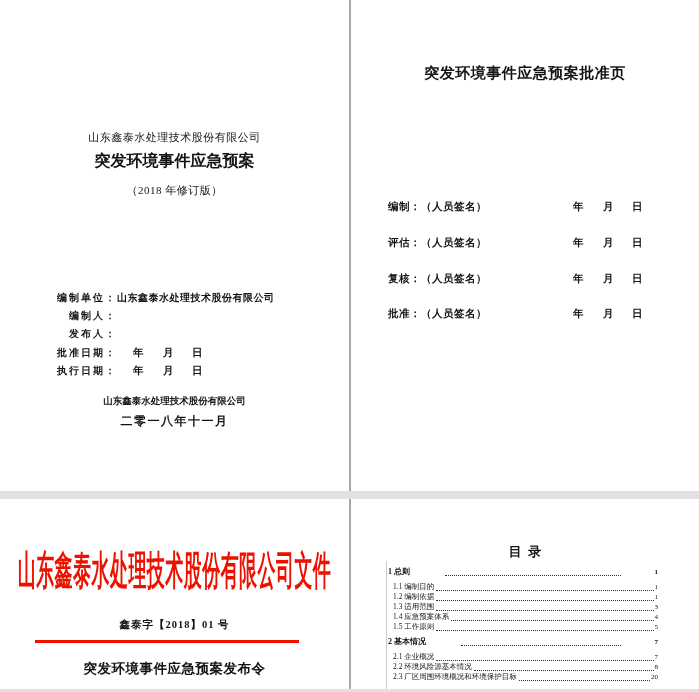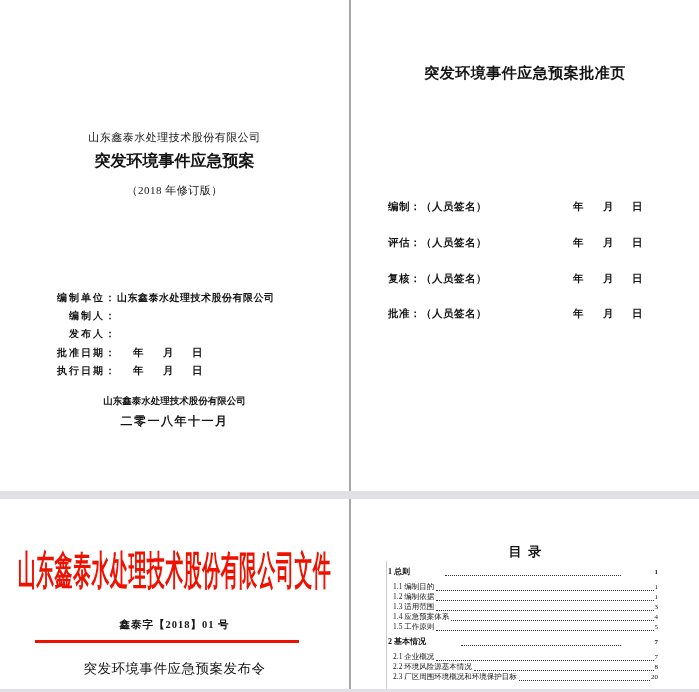--- a/index.html
+++ b/index.html
@@ -43,21 +43,21 @@
   .a-row .a-m{position:absolute;left:252px;}
   .a-row .a-d{position:absolute;left:281px;}
   .ar1{top:200px;}.ar2{top:236px;}.ar3{top:272px;}.ar4{top:307px;}
 
   
   .red-wrap{position:absolute;left:0;right:0;top:44px;display:flex;justify-content:center;}
   .red-title{font-size:40px;font-weight:bold;color:#ee1100;white-space:nowrap;
              transform:scaleX(0.45);transform-origin:center top;letter-spacing:1px;}
   .doc-number{top:119px;font-size:10.5px;font-weight:bold;letter-spacing:1px;}
   .red-line{position:absolute;top:141px;left:35px;width:264px;height:2.5px;background:#ee1100;}
-  .release-title{top:161px;font-size:13.5px;font-weight:normal;
+  .release-title{top:161px;font-size:13.5px;font-weight:bold;
                  font-family:"Liberation Sans","DejaVu Sans",sans-serif;letter-spacing:.5px;}
 
   
   .toc-title{top:44px;font-size:13px;font-weight:bold;white-space:pre;}
   .toc-border{position:absolute;left:35px;top:62px;width:1px;height:128px;background:#cccccc;}
   .toc{position:absolute;left:37px;top:66px;width:270px;}
   .toc-row{display:flex;align-items:flex-end;height:10px;font-size:7.5px;line-height:10px;}
   .toc-row .t{white-space:nowrap;}
   .toc-row .dots{flex:1;border-bottom:1px dotted #333;margin:0 1px 1.5px 2px;}
   .toc-row .pg{font-size:7px;}

